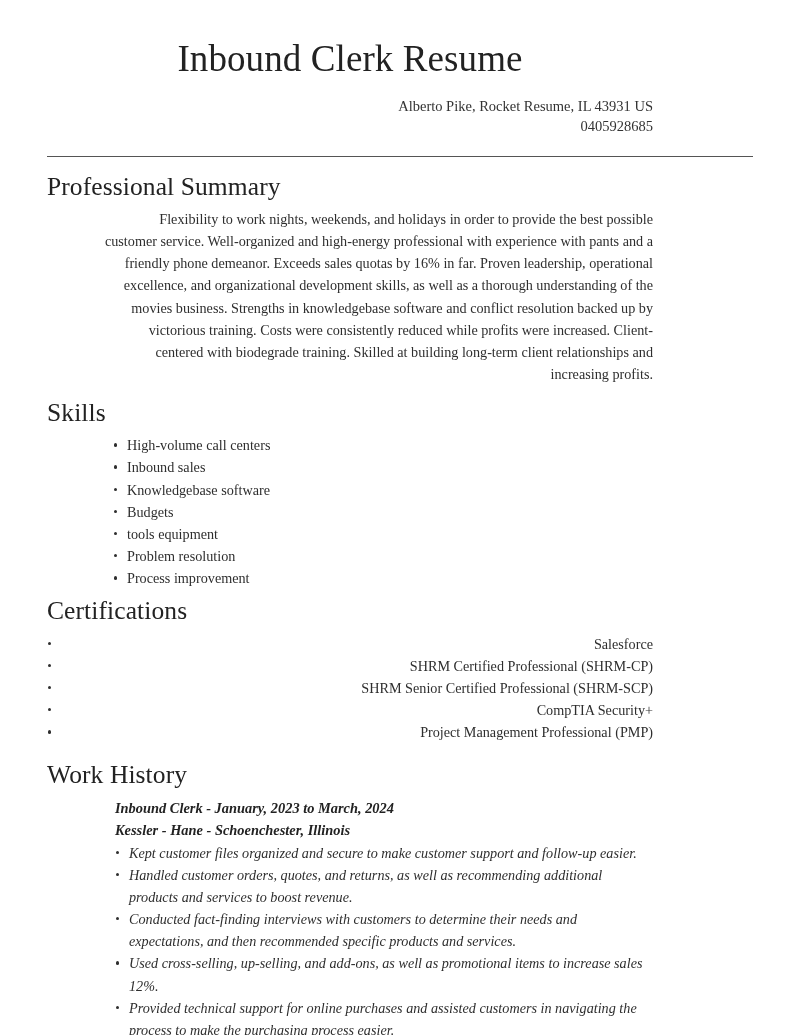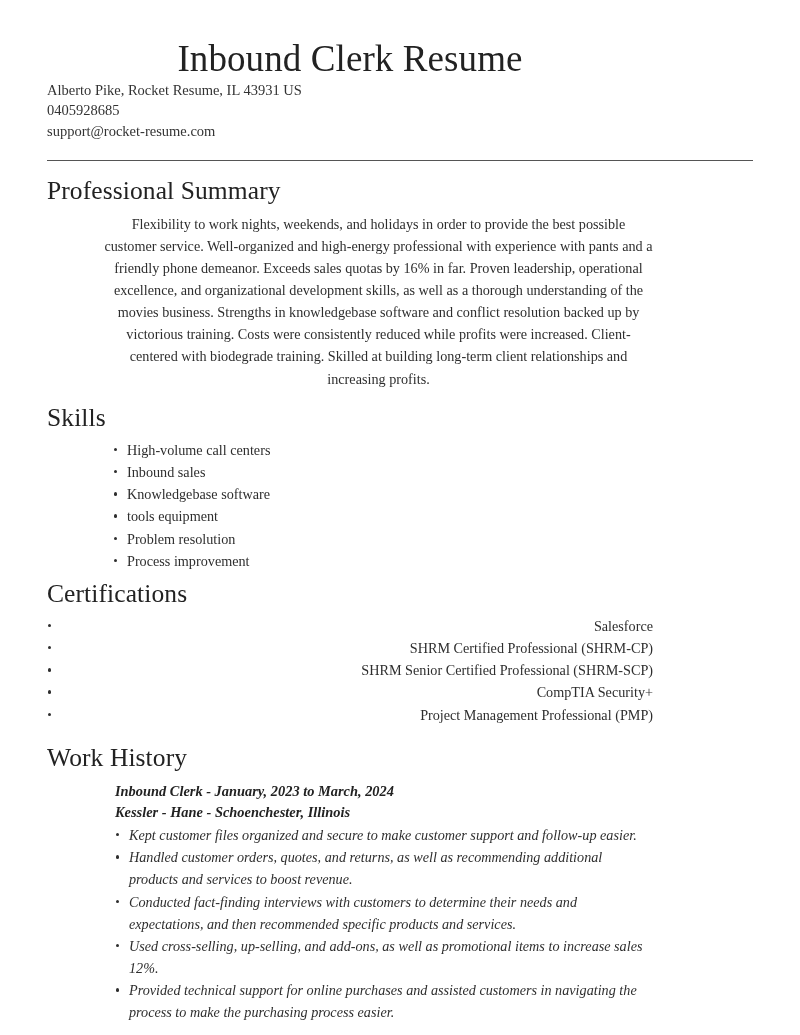--- a/index.html
+++ b/index.html
@@ -30,21 +30,22 @@
     font-family: "Liberation Serif", "DejaVu Serif", serif;
     font-size: 37px;
     font-weight: 400;
     line-height: 1.1;
     color: #222222;
     margin: 0;
     padding-top: 39px;
     letter-spacing: 0.1px;
   }
   .contact-block {
-    text-align: left;
+    text-align: right;
+    margin-top: 16px;
   }
   .contact-line {
     font-size: 14.5px;
     line-height: 1.42;
     color: #333333;
   }
 
   .header-divider {
     border: 0;
     border-top: 1.6px solid #555555;
@@ -65,21 +66,21 @@
     line-height: 1.22;
     letter-spacing: 0.1px;
   }
 
   
   .summary-text {
     margin: 0 0 0 57px;
     font-size: 14.2px;
     line-height: 1.56;
     color: #2e2e2e;
-    text-align: center;
+    text-align: right;
     max-width: 648px;
   }
 
   
   ul.bullets {
     margin: 0;
     padding: 0;
     list-style: none;
   }
   ul.bullets > li {
@@ -136,37 +137,37 @@
 </head>
 <body>
 
 <div class="page">
 
   <h1 class="resume-title">Inbound Clerk Resume</h1>
 
   <div class="contact-block">
     <div class="contact-line">Alberto Pike, Rocket Resume, IL 43931 US</div>
     <div class="contact-line">0405928685</div>
-    <div class="contact-line">support@rocket-resume.com</div>
   </div>
 
   <hr class="header-divider">
 
   <div class="section summary-section">
     <h2 class="section-heading">Professional Summary</h2>
     <p class="summary-text">Flexibility to work nights, weekends, and holidays in order to provide the best possible customer service. Well-organized and high-energy professional with experience with pants and a friendly phone demeanor. Exceeds sales quotas by 16% in far. Proven leadership, operational excellence, and organizational development skills, as well as a thorough understanding of the movies business. Strengths in knowledgebase software and conflict resolution backed up by victorious training. Costs were consistently reduced while profits were increased. Client-centered with biodegrade training. Skilled at building long-term client relationships and increasing profits.</p>
   </div>
 
   <div class="section skills-section">
     <h2 class="section-heading">Skills</h2>
     <div class="skills-columns">
       <ul class="bullets skills-col-left">
         <li>High-volume call centers</li>
         <li>Inbound sales</li>
         <li>Knowledgebase software</li>
+        <li>Budgets</li>
         <li>tools equipment</li>
         <li>Problem resolution</li>
         <li>Process improvement</li>
       </ul>
     </div>
   </div>
 
   <div class="section certs-section">
     <h2 class="section-heading">Certifications</h2>
     <ul class="bullets certs-list">

